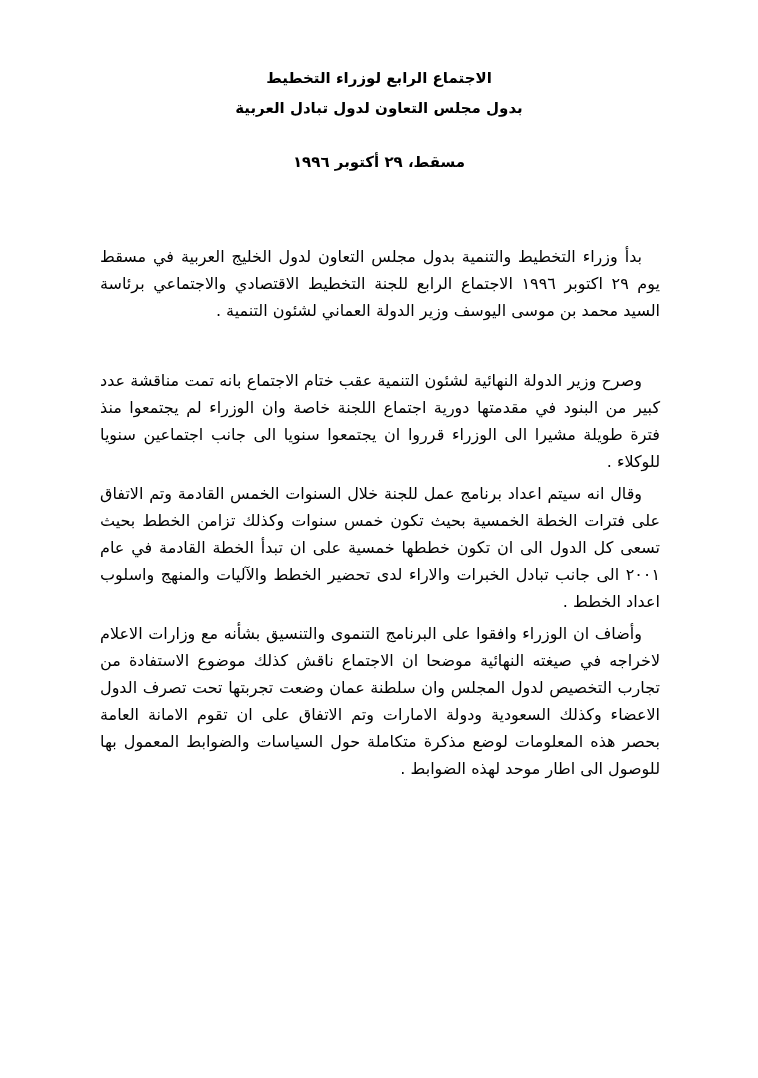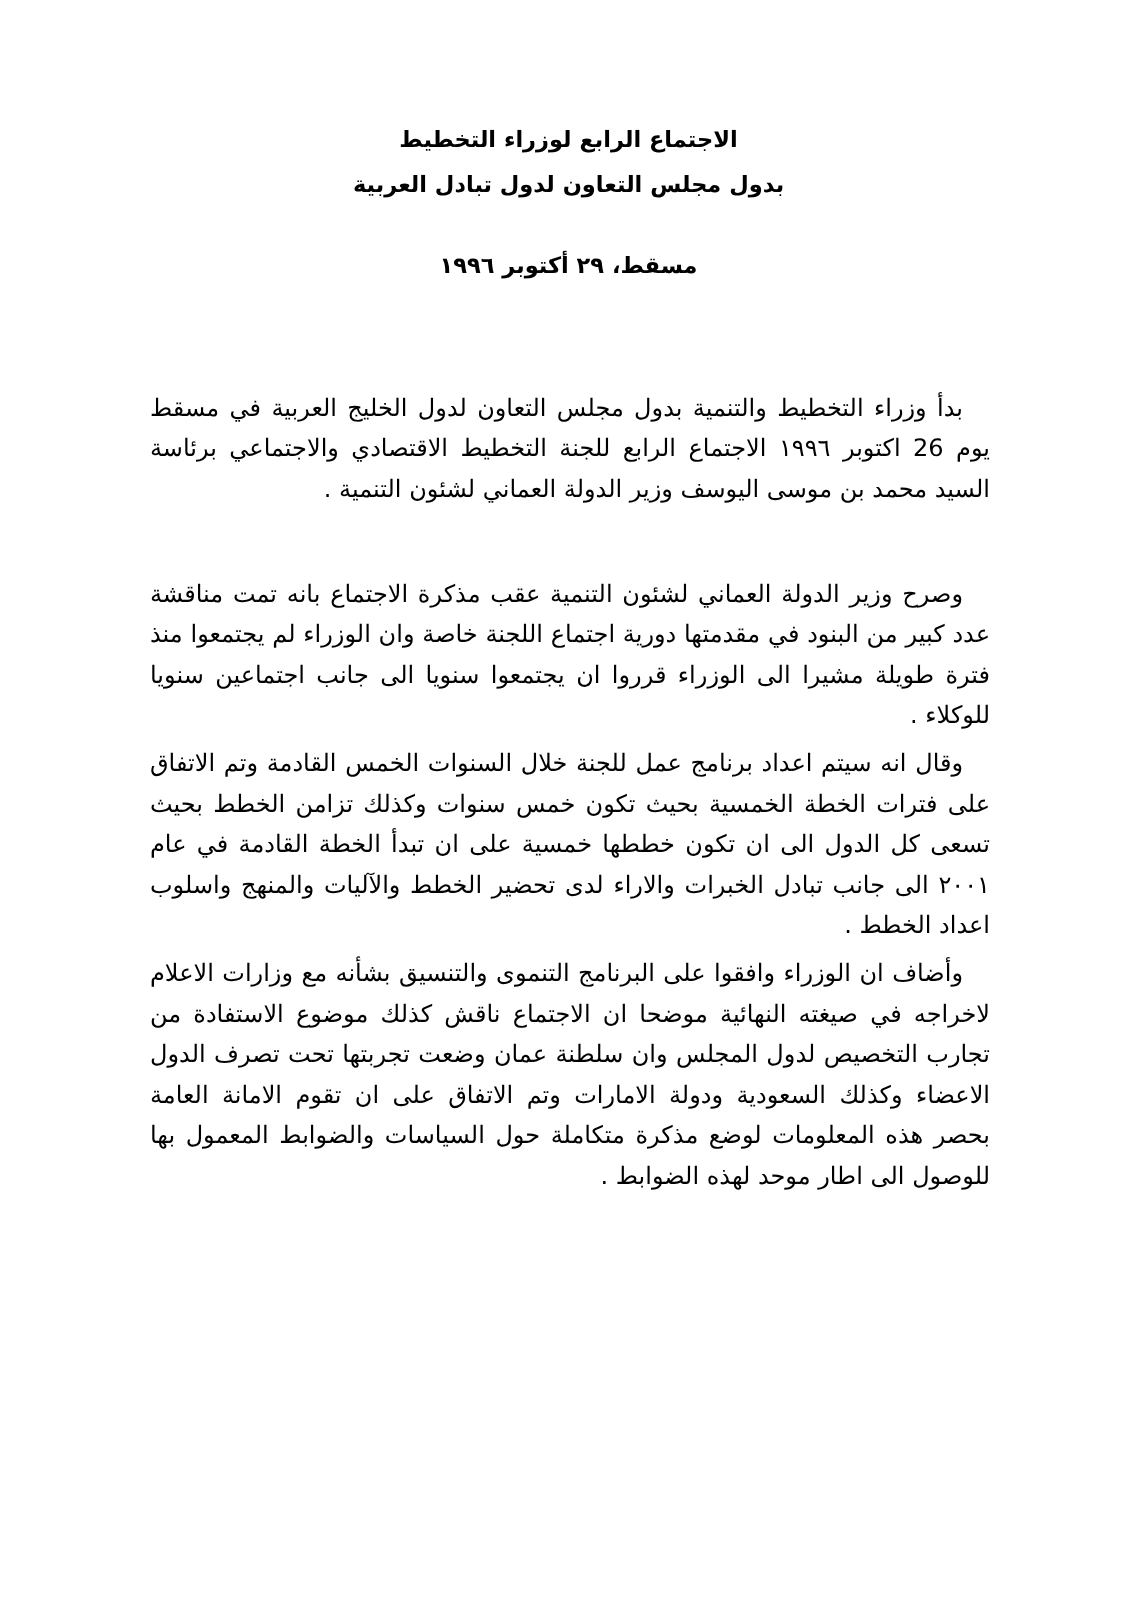--- a/index.html
+++ b/index.html
@@ -4,21 +4,21 @@
 <style>
   html, body {
     margin: 0;
     padding: 0;
     background: #ffffff;
   }
   .page {
     position: relative;
     width: 758px;
     height: 956px;
-    margin: 15px auto;
+    margin: 0 auto;
     background: #ffffff;
     color: #000000;
     direction: rtl;
     font-family: "DejaVu Sans", sans-serif;
     overflow: hidden;
   }
   .doc-header {
     padding-top: 63px;
     text-align: center;
     font-weight: bold;
@@ -69,22 +69,22 @@
 
 <div class="page">
 
   <header class="doc-header">
     <div class="title-line">الاجتماع الرابع لوزراء التخطيط</div>
     <div class="title-line">بدول مجلس التعاون لدول تبادل العربية</div>
     <div class="date-line">مسقط، ٢٩ أكتوبر ١٩٩٦</div>
   </header>
 
   <main class="doc-body">
-      <p class="para">بدأ وزراء التخطيط والتنمية بدول مجلس التعاون لدول الخليج العربية في مسقط يوم 26 اكتوبر ١٩٩٦ الاجتماع الرابع للجنة التخطيط الاقتصادي والاجتماعي برئاسة السيد محمد بن موسى اليوسف وزير الدولة العماني لشئون التنمية .</p>
-      <p class="para">وصرح وزير الدولة العماني لشئون التنمية عقب مذكرة الاجتماع بانه تمت مناقشة عدد كبير من البنود في مقدمتها دورية اجتماع اللجنة خاصة وان الوزراء لم يجتمعوا منذ فترة طويلة مشيرا الى الوزراء قرروا ان يجتمعوا سنويا الى جانب اجتماعين سنويا للوكلاء .</p>
+      <p class="para">بدأ وزراء التخطيط والتنمية بدول مجلس التعاون لدول الخليج العربية في مسقط يوم ٢٩ اكتوبر ١٩٩٦ الاجتماع الرابع للجنة التخطيط الاقتصادي والاجتماعي برئاسة السيد محمد بن موسى اليوسف وزير الدولة العماني لشئون التنمية .</p>
+      <p class="para">وصرح وزير الدولة النهائية لشئون التنمية عقب ختام الاجتماع بانه تمت مناقشة عدد كبير من البنود في مقدمتها دورية اجتماع اللجنة خاصة وان الوزراء لم يجتمعوا منذ فترة طويلة مشيرا الى الوزراء قرروا ان يجتمعوا سنويا الى جانب اجتماعين سنويا للوكلاء .</p>
       <p class="para">وقال انه سيتم اعداد برنامج عمل للجنة خلال السنوات الخمس القادمة وتم الاتفاق على فترات الخطة الخمسية بحيث تكون خمس سنوات وكذلك تزامن الخطط بحيث تسعى كل الدول الى ان تكون خططها خمسية على ان تبدأ الخطة القادمة في عام ٢٠٠١ الى جانب تبادل الخبرات والاراء لدى تحضير الخطط والآليات والمنهج واسلوب اعداد الخطط .</p>
       <p class="para">وأضاف ان الوزراء وافقوا على البرنامج التنموى والتنسيق بشأنه مع وزارات الاعلام لاخراجه في صيغته النهائية موضحا ان الاجتماع ناقش كذلك موضوع الاستفادة من تجارب التخصيص لدول المجلس وان سلطنة عمان وضعت تجربتها تحت تصرف الدول الاعضاء وكذلك السعودية ودولة الامارات وتم الاتفاق على ان تقوم الامانة العامة بحصر هذه المعلومات لوضع مذكرة متكاملة حول السياسات والضوابط المعمول بها للوصول الى اطار موحد لهذه الضوابط .</p>
     </main>
 
   <footer class="doc-footer">
     <span class="page-number">١</span>
   </footer>
 
 </div>
 

